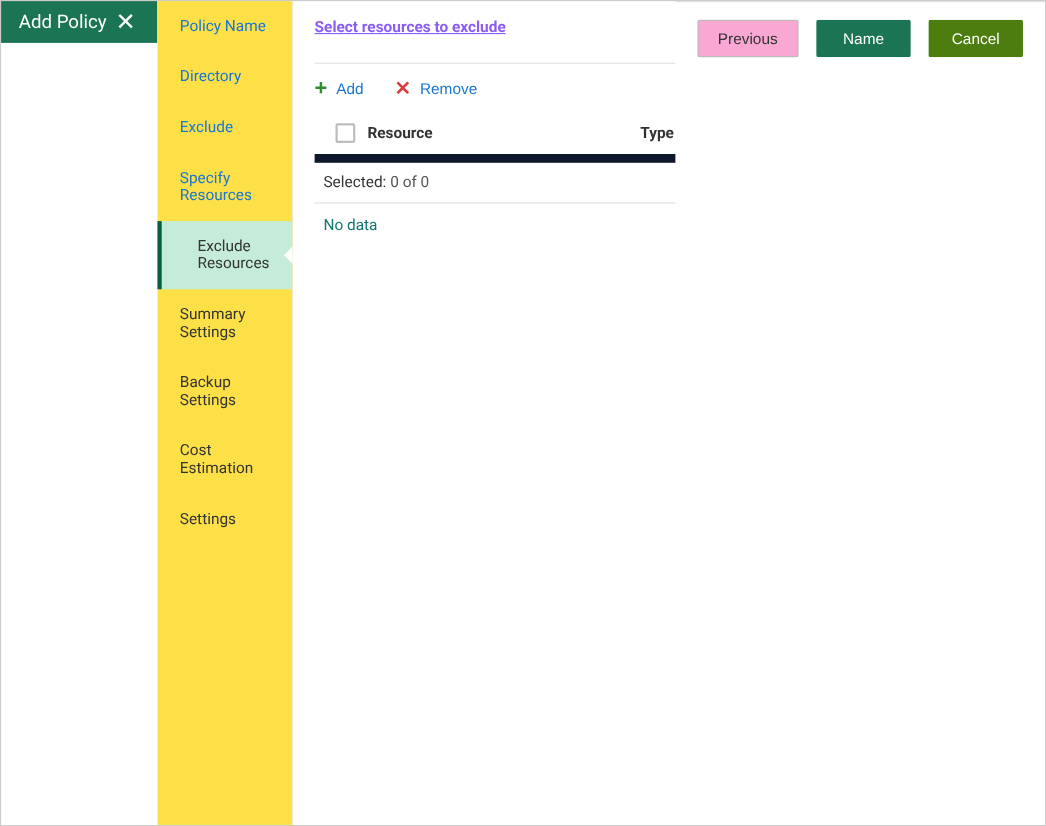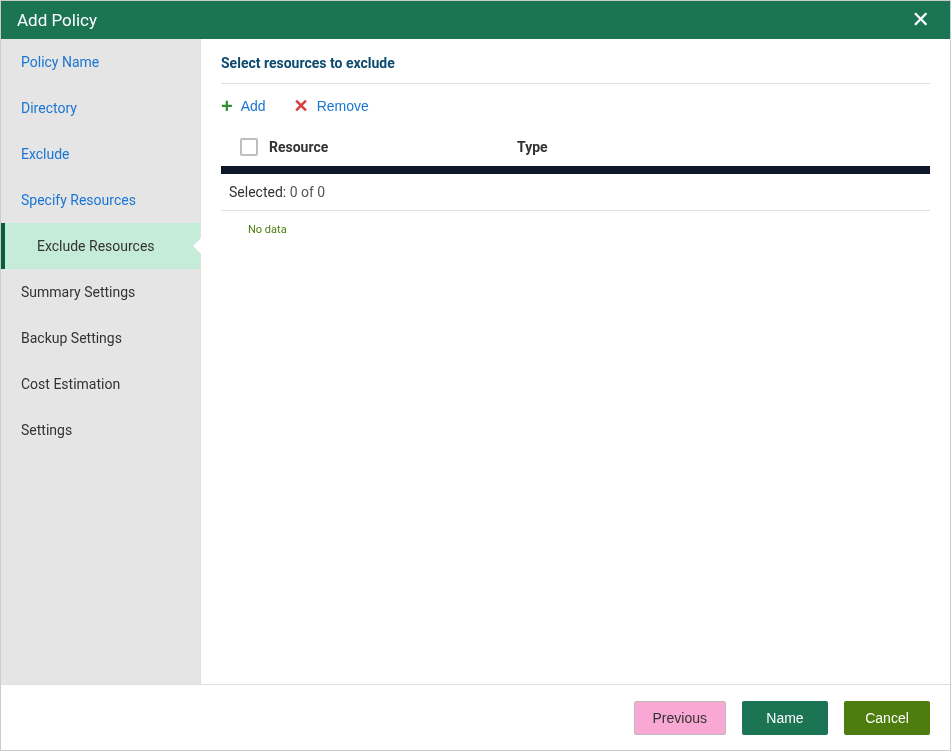--- a/index.html
+++ b/index.html
@@ -11,21 +11,21 @@
       font-family: -apple-system, BlinkMacSystemFont, "Segoe UI", Roboto, Arial, sans-serif;
       font-size: 14px;
       color: #333;
       background: #fff;
     }
     .dialog {
       width: 951px;
       height: 751px;
       border: 1px solid #ccc;
       display: flex;
-      flex-direction: column;
+      flex-direction: row;
       background: #fff;
       justify-content: center;
     }
     .title-bar {
       background: #1b7454;
       color: #fff;
       height: 38px;
       display: flex;
       align-items: center;
       justify-content: space-between;
@@ -44,21 +44,21 @@
       padding: 4px 8px;
       line-height: 1;
     }
     .body {
       display: flex;
       flex: 1;
       overflow: hidden;
     }
     .sidebar {
       width: 200px;
-      background: #e5e5e5;
+      background: #fde047;
       border-right: 1px solid #e0e0e0;
       display: flex;
       flex-direction: column;
     }
     .sidebar-item {
       padding: 15px 20px;
       cursor: pointer;
       font-size: 14px;
       position: relative;
     }
@@ -86,23 +86,24 @@
     }
     .main {
       flex: 1;
       display: flex;
       flex-direction: column;
       padding: 16px 20px 0 20px;
     }
     .page-title {
       font-size: 14px;
       font-weight: 700;
-      color: #0c4a6e;
-      padding-bottom: 12px;
+      color: #8b5cf6;
+      padding-bottom: 24px;
       border-bottom: 1px solid #e0e0e0;
+      text-decoration: underline;
     }
     .toolbar {
       display: flex;
       gap: 28px;
       padding: 12px 0;
     }
     .tool-btn {
       display: flex;
       align-items: center;
       gap: 8px;
@@ -161,23 +162,22 @@
       padding: 10px 8px;
       border-bottom: 1px solid #e0e0e0;
       color: #555;
       font-size: 14px;
     }
     .selected-bar .label {
       color: #333;
     }
     .no-data {
       padding: 12px 8px;
-      color: #4d7c0f;
-      font-size: 11px;
-      margin-left: 19px;
+      color: #0f766e;
+      font-size: 14px;
     }
     .footer {
       height: 66px;
       border-top: 1px solid #e0e0e0;
       display: flex;
       align-items: center;
       justify-content: flex-end;
       padding: 0 20px;
       gap: 16px;
     }

